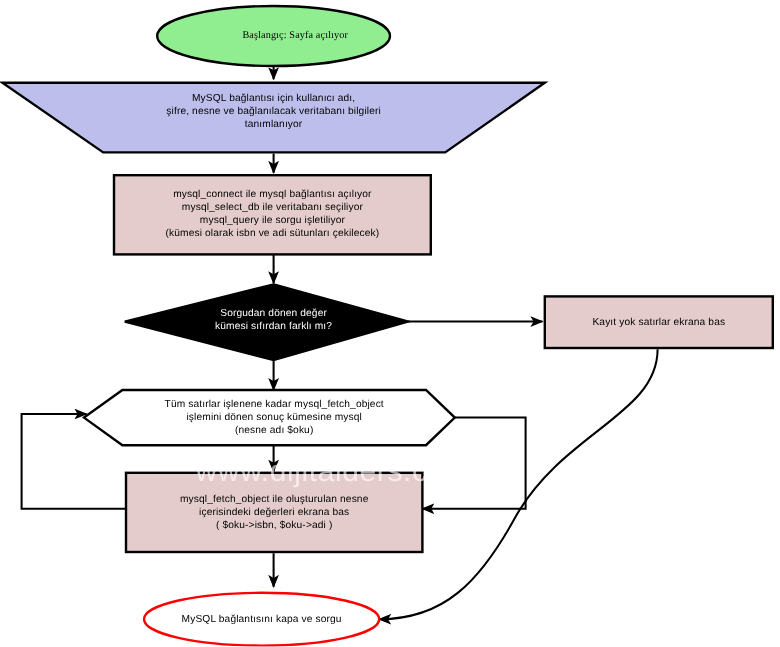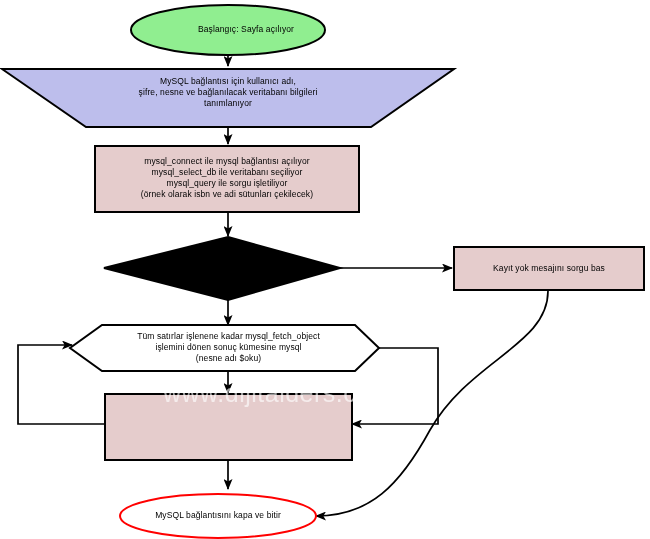--- a/index.html
+++ b/index.html
@@ -96,34 +96,39 @@
 
     <polygon points="102,325 355,325 379,348 355,371 102,371 70,348" fill="#FFFFFF" stroke="#000000" stroke-width="2"></polygon>
 
     <rect x="105" y="394" width="247" height="66" fill="#E5CCCC" stroke="#000000" stroke-width="2"></rect>
 
     <ellipse cx="218" cy="516" rx="98" ry="22" fill="#FFFFFF" stroke="#FF0000" stroke-width="2"></ellipse>
   </svg>
 
   <div id="watermark">www.dijitalders.com</div>
 
-  <div class="node-label" style="left:131px; top:24px; width:230px;">Başlangıç: Sayfa açılıyor</div>
+  <div class="node-label" style="left:131px; top:24px; width:230px;font-family:Liberation Serif, serif;">Başlangıç: Sayfa açılıyor</div>
 
   <div class="node-label" style="left:60px; top:76px; width:336px;">MySQL bağlantısı için kullanıcı adı,
 şifre, nesne ve bağlanılacak veritabanı bilgileri
 tanımlanıyor</div>
 
   <div class="node-label" style="left:95px; top:156px; width:264px;">mysql_connect ile mysql bağlantısı açılıyor
 mysql_select_db ile veritabanı seçiliyor
 mysql_query ile sorgu işletiliyor
-(örnek olarak isbn ve adi sütunları çekilecek)</div>
+(kümesi olarak isbn ve adi sütunları çekilecek)</div>
 
+  <div class="node-label inverse" style="left:128px; top:255px; width:200px;">Sorgudan dönen değer
+kümesi sıfırdan farklı mı?</div>
 
-  <div class="node-label" style="left:454px; top:263px; width:190px;">Kayıt yok mesajını sorgu bas</div>
+  <div class="node-label" style="left:454px; top:263px; width:190px;">Kayıt yok satırlar ekrana bas</div>
 
   <div class="node-label" style="left:92px; top:331px; width:273px;">Tüm satırlar işlenene kadar mysql_fetch_object
 işlemini dönen sonuç kümesine mysql
 (nesne adı $oku)</div>
 
+  <div class="node-label" style="left:105px; top:410px; width:247px;">mysql_fetch_object ile oluşturulan nesne
+içerisindeki değerleri ekrana bas
+( $oku-&gt;isbn, $oku-&gt;adi )</div>
 
-  <div class="node-label" style="left:120px; top:510px; width:196px;">MySQL bağlantısını kapa ve bitir</div>
+  <div class="node-label" style="left:120px; top:510px; width:196px;">MySQL bağlantısını kapa ve sorgu</div>
 
 </div>
 
 </body></html>

